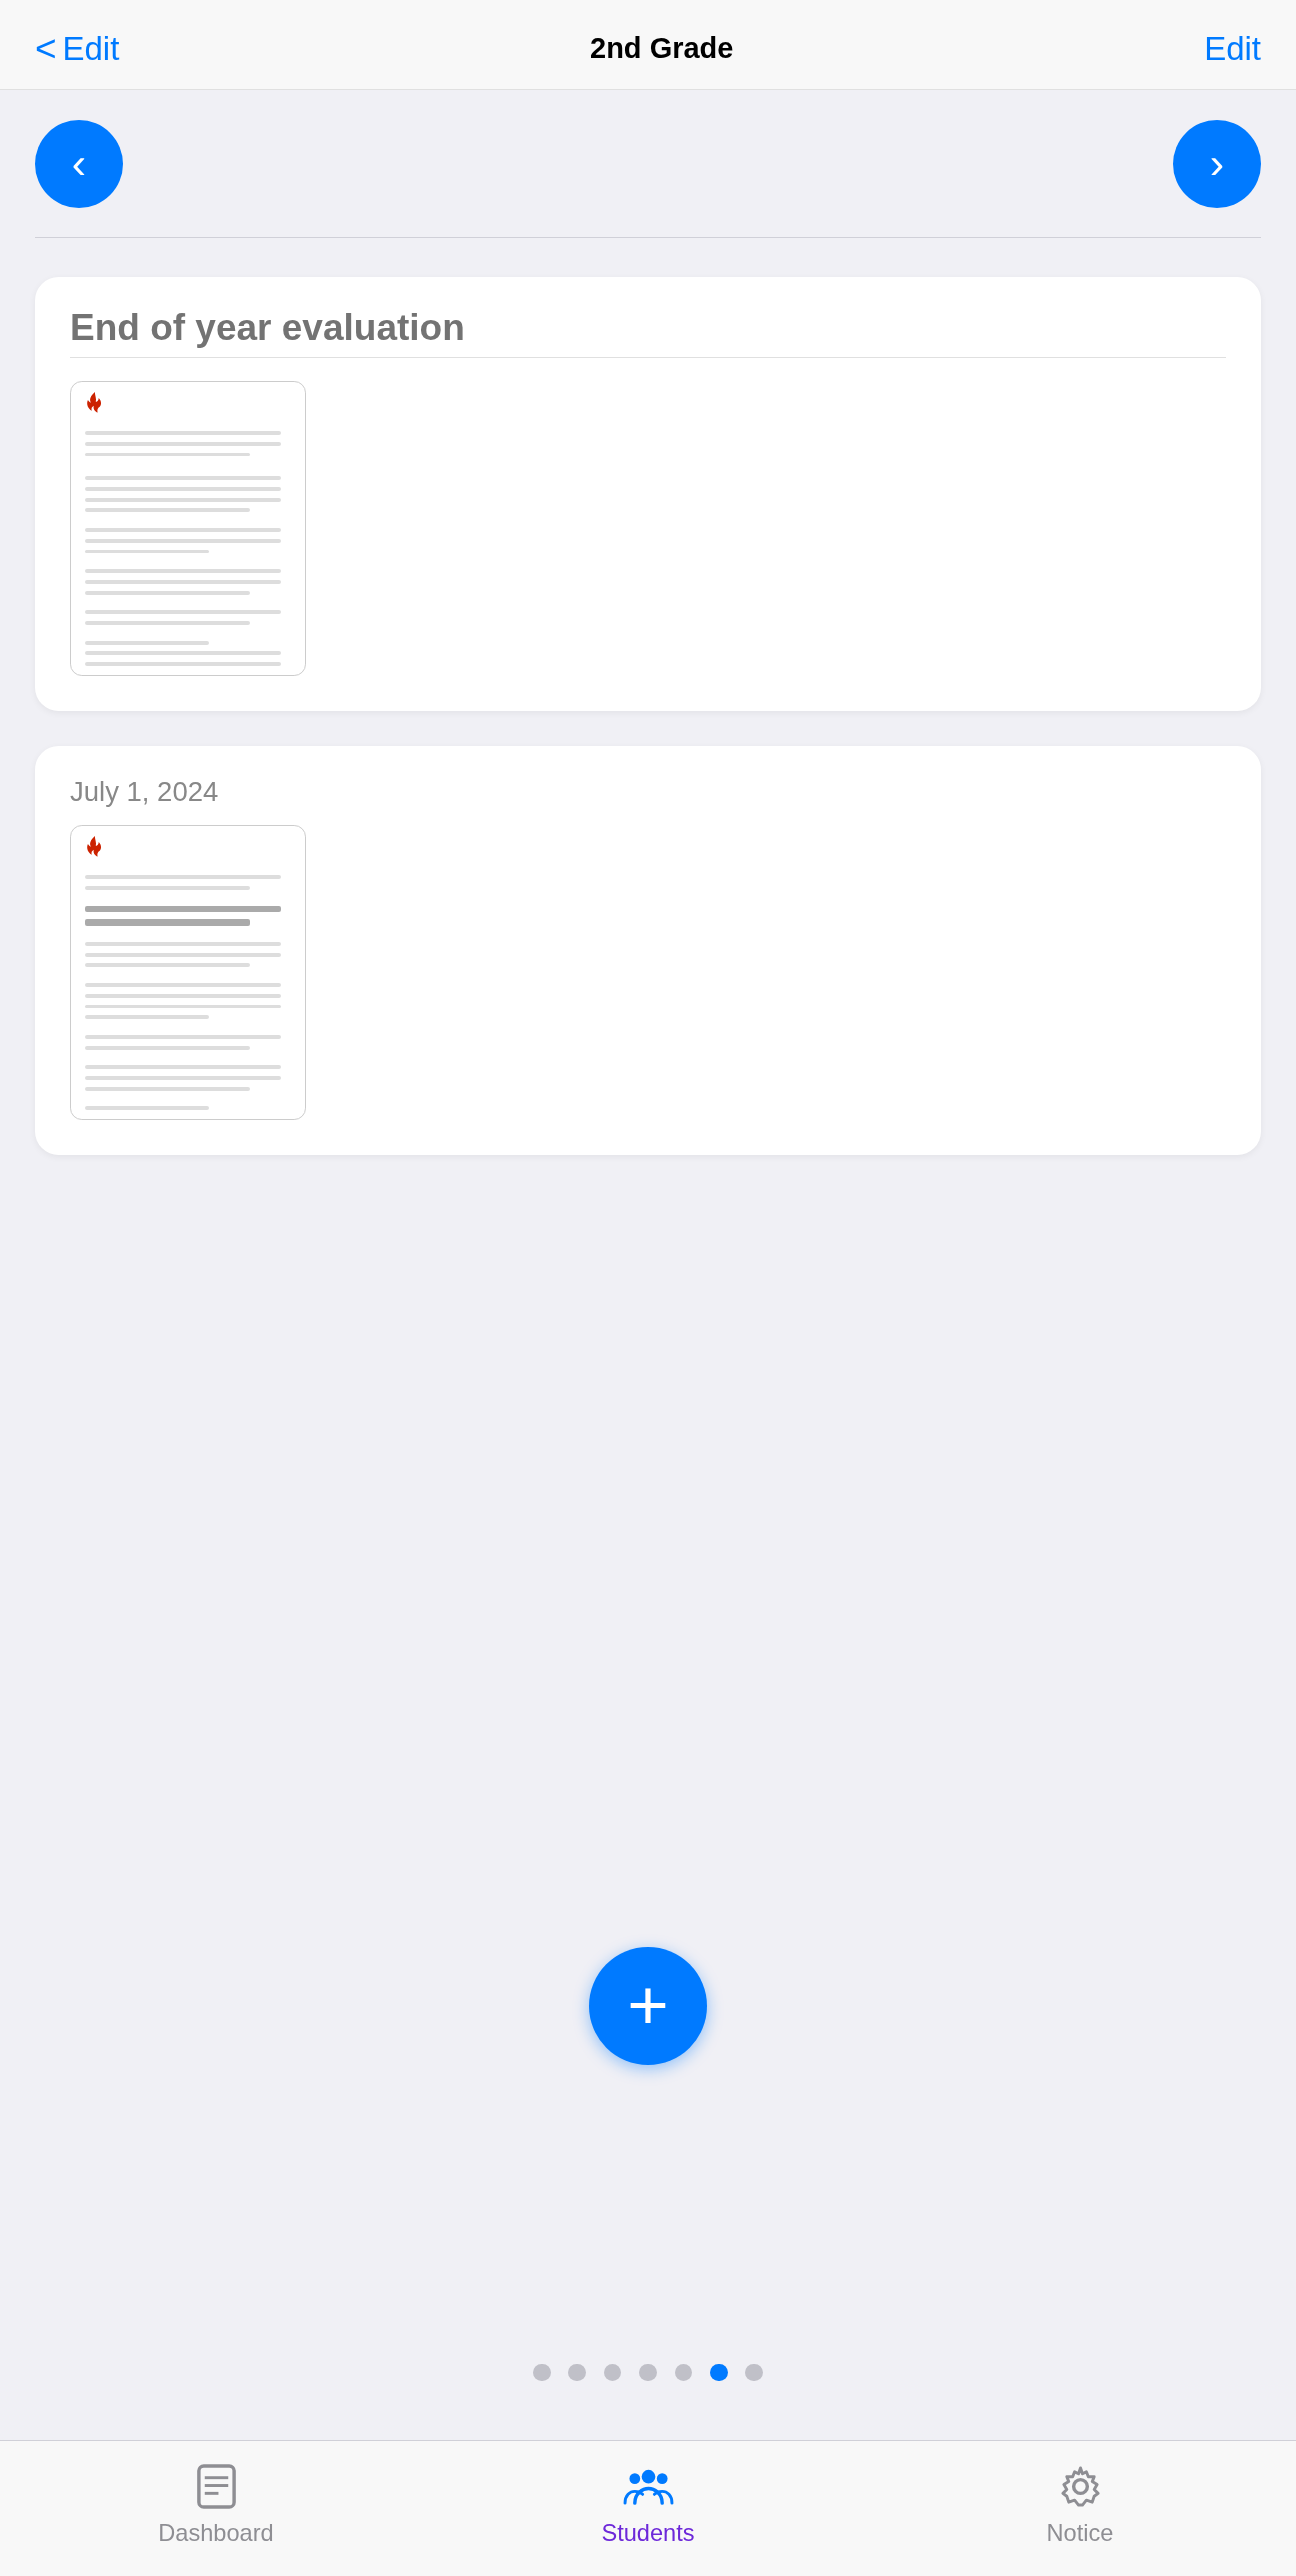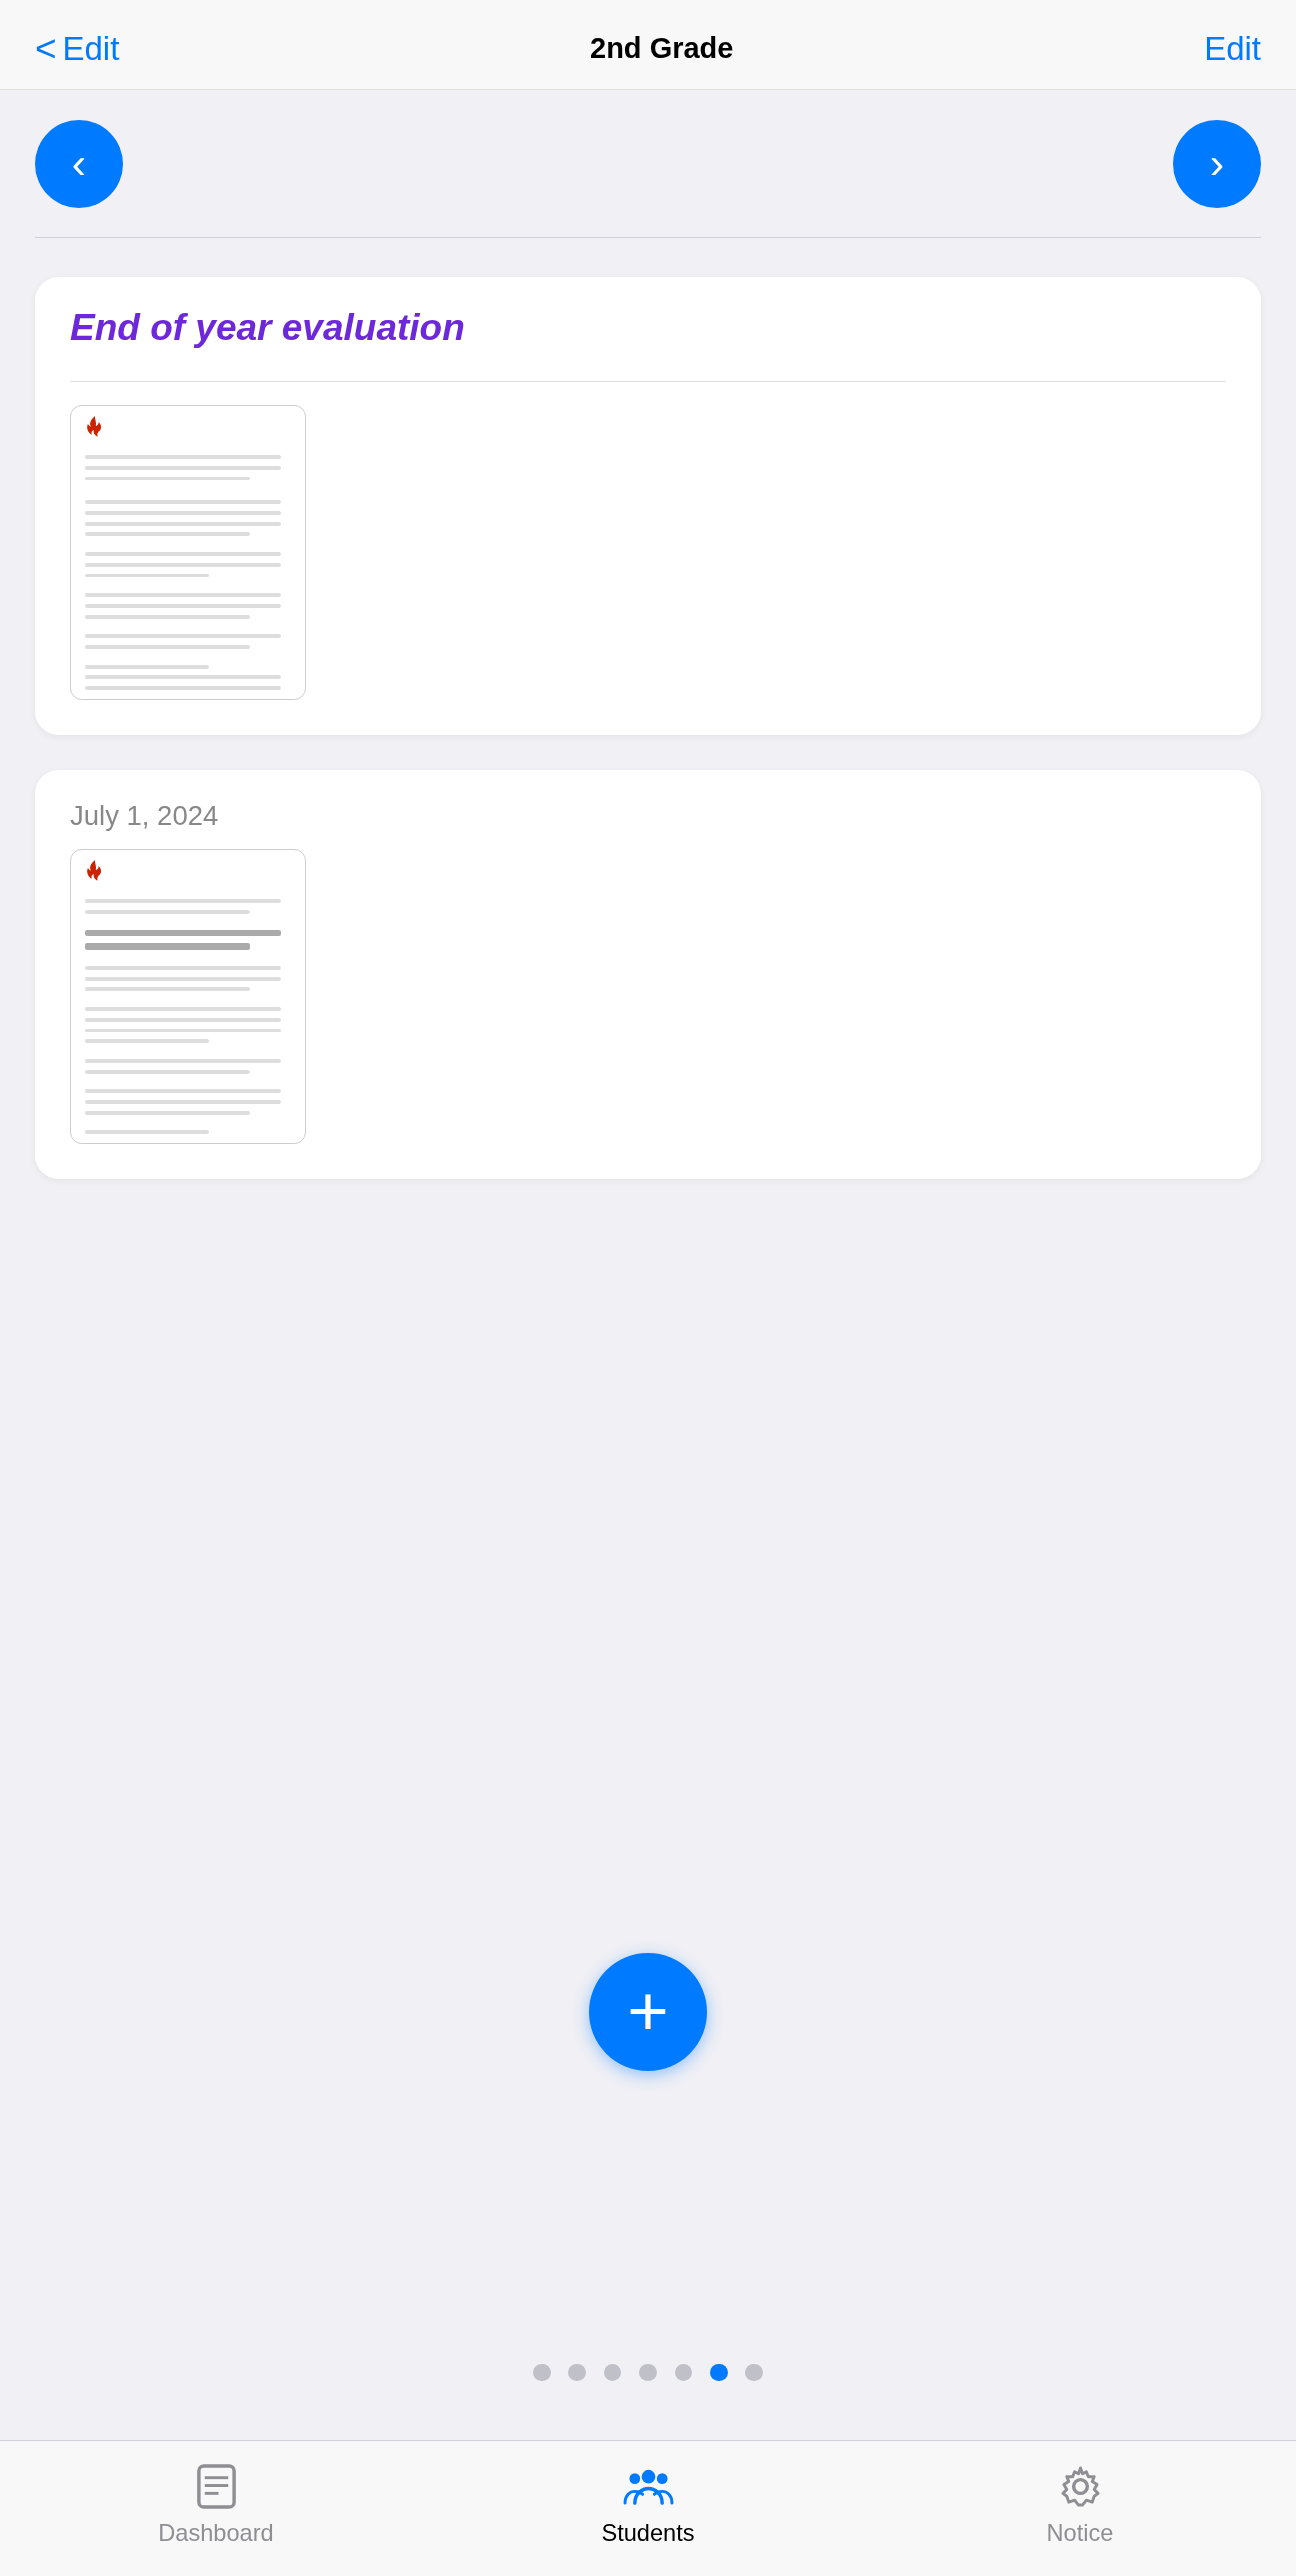--- a/index.html
+++ b/index.html
@@ -104,25 +104,24 @@
       box-shadow: 0 2px 7.9px rgba(0,0,0,0.06);
     }
     .doc-date {
       font-size: 27.5px;
       color: #888;
       margin-bottom: 17.7px;
     }
     .doc-title {
       font-size: 37px;
       font-weight: 600;
-      color: #6d28d9;
+      color: #737373;
       margin-bottom: 23.6px;
-      padding-bottom: 32px;
+      padding-bottom: 8px;
       border-bottom: 1px solid #e0e0e0;
-      font-style: italic;
     }
 
     
     .doc-thumbnail {
       width: 236px;
       height: 295px;
       border: 1px solid #ccc;
       border-radius: 11.8px;
       background: #fff;
       padding: 9.8px;
@@ -210,21 +209,21 @@
       height: 51px;
       display: flex;
       align-items: center;
       justify-content: center;
     }
     .tab-label {
       font-size: 23.6px;
       color: #8e8e93;
     }
     .tab-label.active {
-      color: #000000;
+      color: #6d28d9;
     }
 
     
     .tab-svg {
       width: 51px;
       height: 45px;
     }
 
     
     .spacer {

